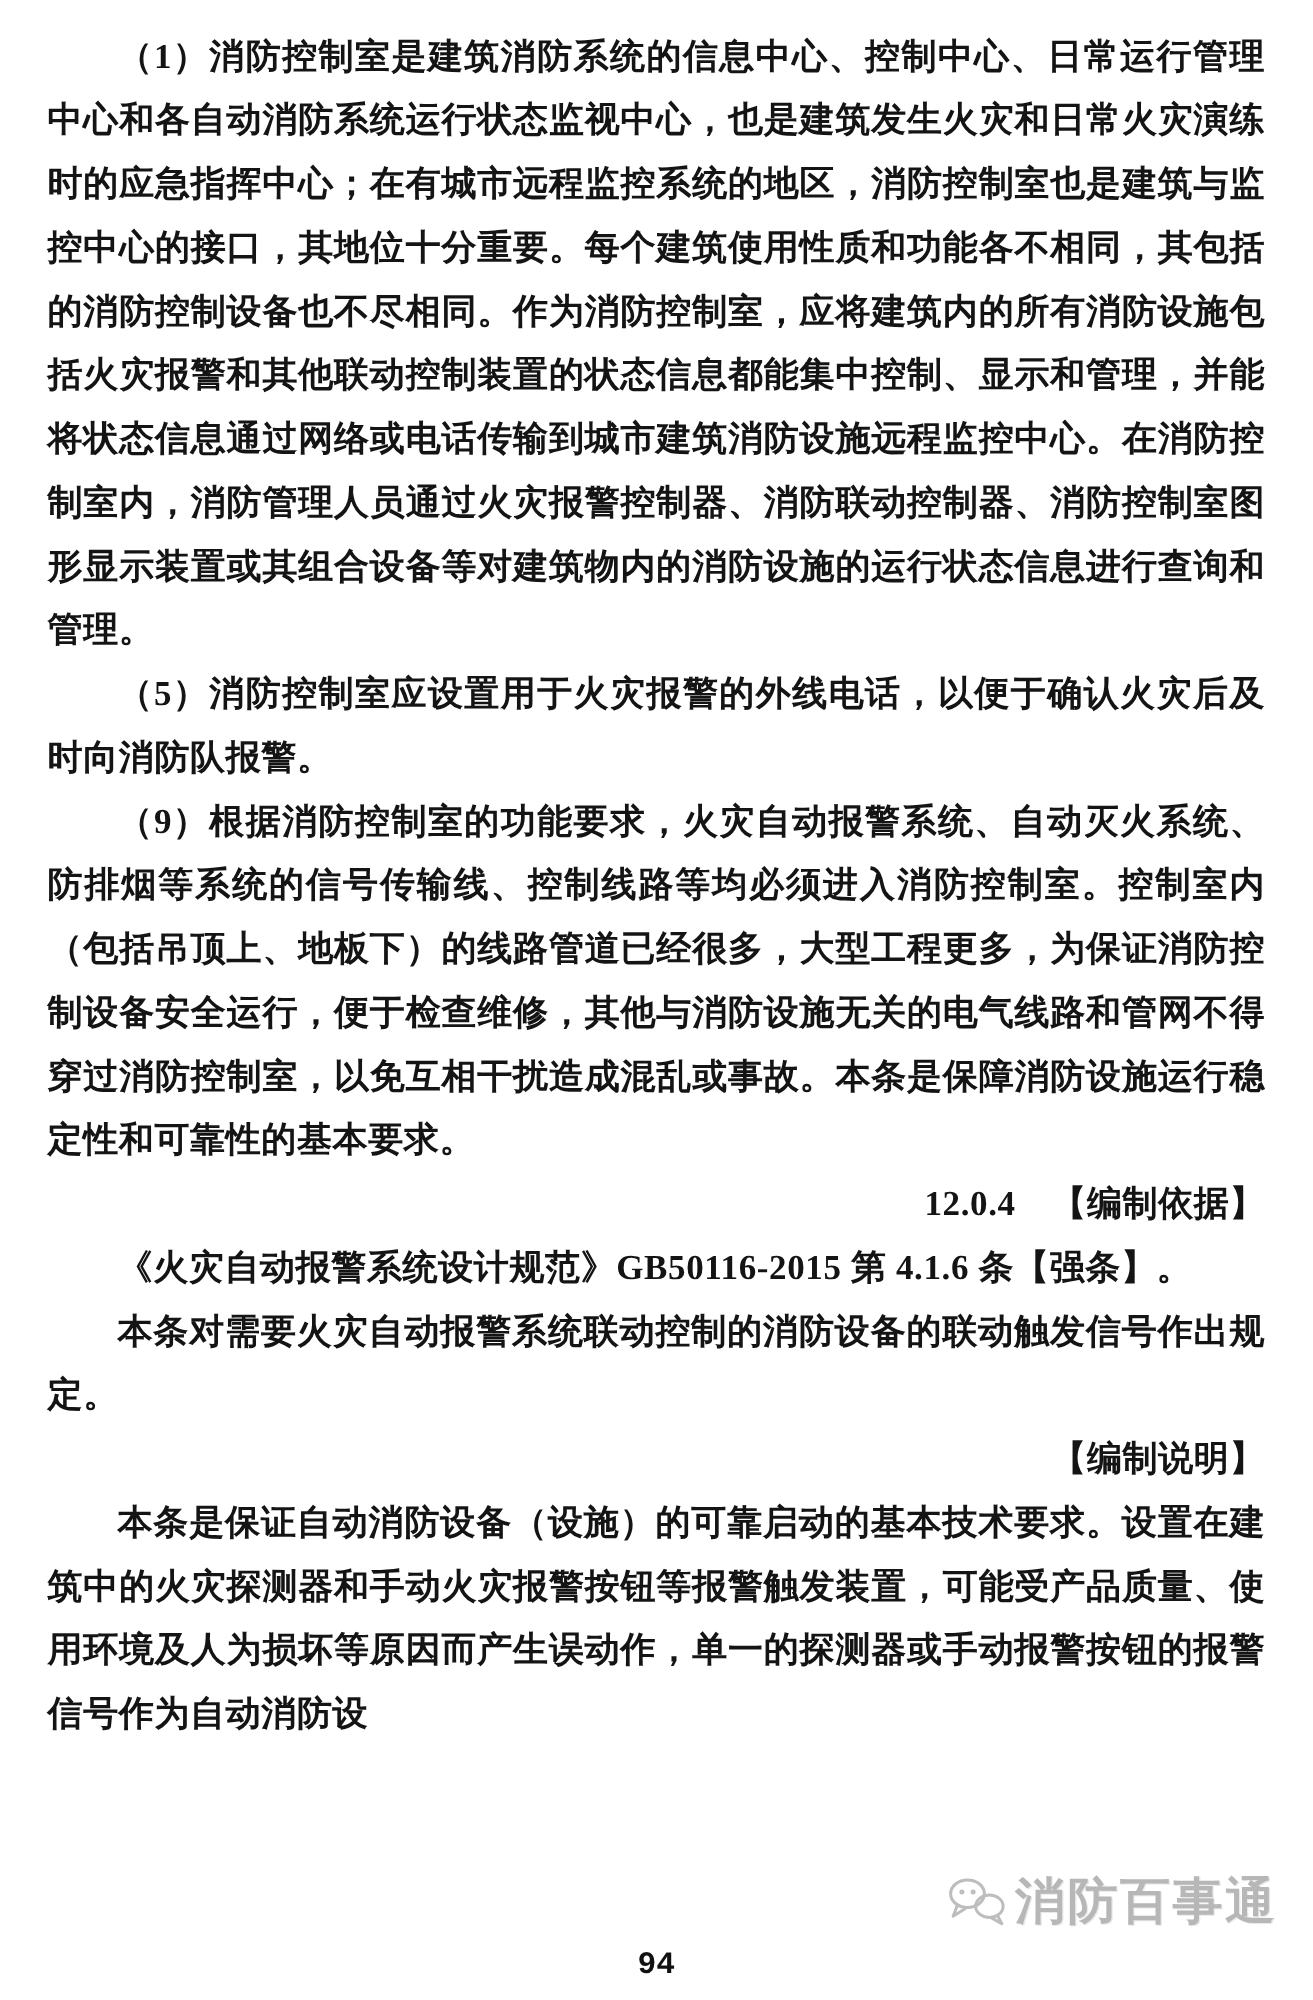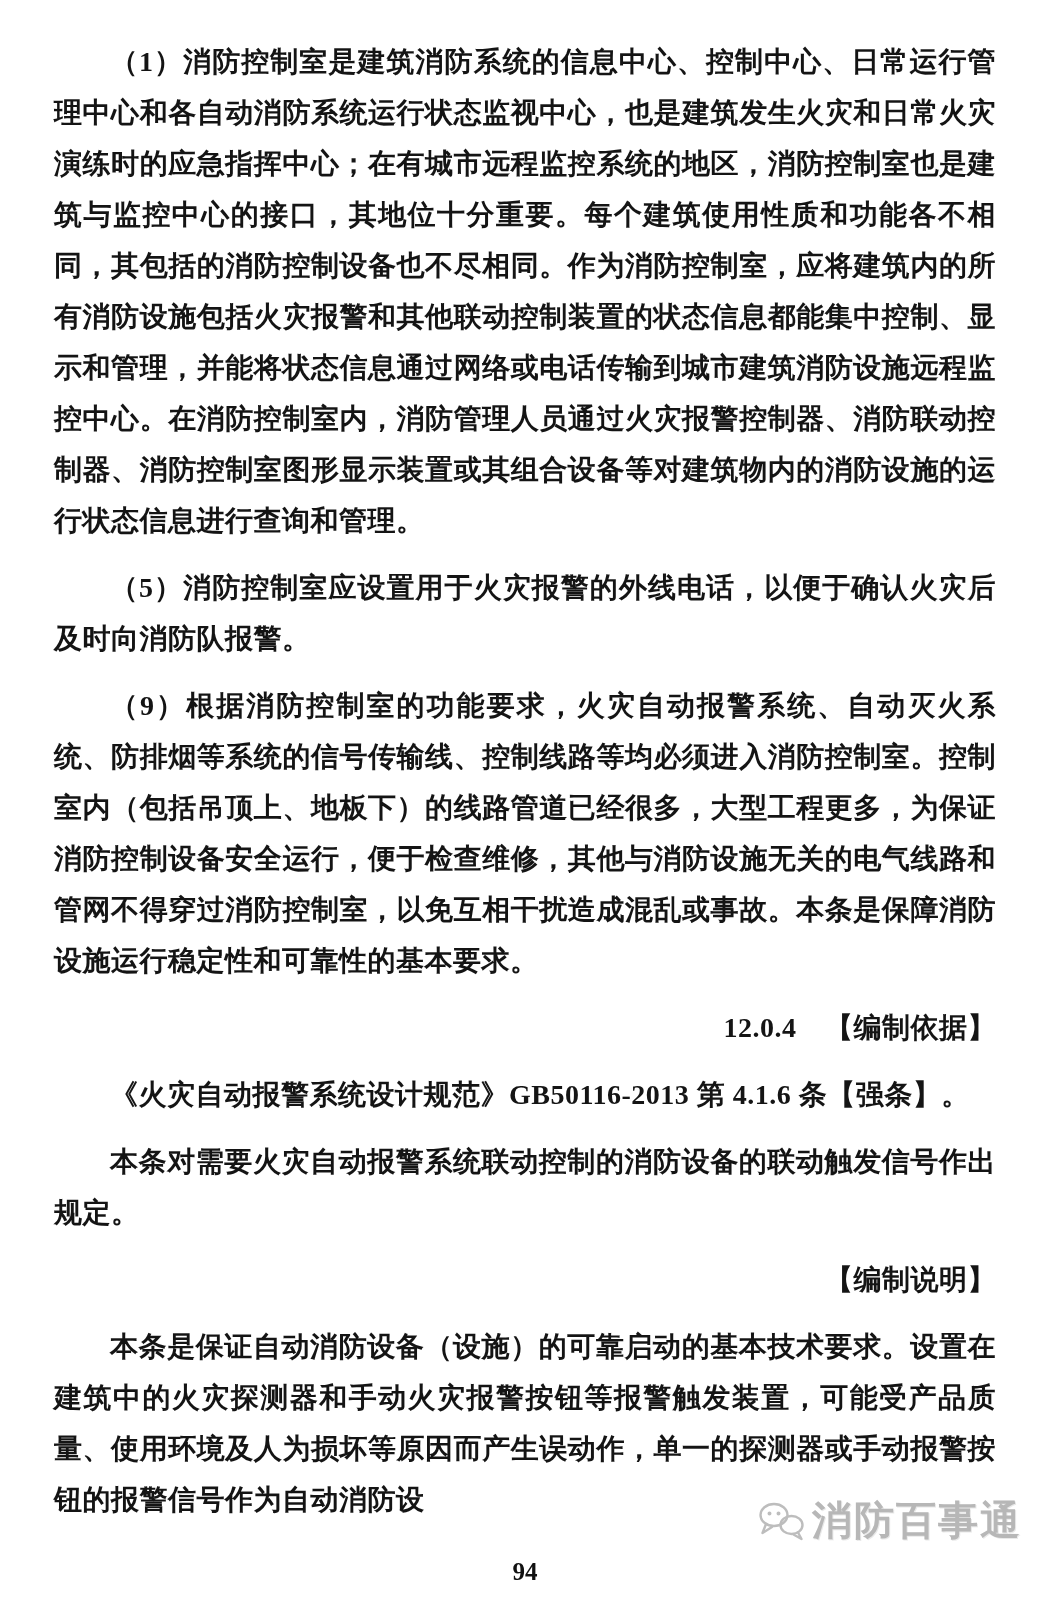--- a/index.html
+++ b/index.html
@@ -12,21 +12,21 @@
     background: #ffffff;
     position: relative;
     overflow: hidden;
     font-family: "Liberation Serif", "DejaVu Serif", serif;
     color: #141414;
   }
   .doc {
     padding: 20px 38px 0 38px;
   }
   .para {
-    margin: 16px;
+    margin: 0;
     font-size: 28px;
     line-height: 51px;
     font-weight: 600;
     text-align: justify;
     text-justify: inter-character;
     letter-spacing: 0.5px;
     word-break: break-all;
   }
   .para.indent {
     text-indent: 2em;
@@ -59,36 +59,36 @@
   .wm-icon {
     display: inline-flex;
     align-items: center;
   }
   .page-number {
     position: absolute;
     left: 0;
     right: 0;
     bottom: 14px;
     text-align: center;
-    font-family: Liberation Serif, serif;
+    font-family: Liberation Mono, monospace;
     font-weight: bold;
     font-size: 25px;
     color: #111111;
   }
 </style>
 </head>
 <body>
 
 <div class="page">
   <main class="doc">
     <p class="para indent">（1）消防控制室是建筑消防系统的信息中心、控制中心、日常运行管理中心和各自动消防系统运行状态监视中心，也是建筑发生火灾和日常火灾演练时的应急指挥中心；在有城市远程监控系统的地区，消防控制室也是建筑与监控中心的接口，其地位十分重要。每个建筑使用性质和功能各不相同，其包括的消防控制设备也不尽相同。作为消防控制室，应将建筑内的所有消防设施包括火灾报警和其他联动控制装置的状态信息都能集中控制、显示和管理，并能将状态信息通过网络或电话传输到城市建筑消防设施远程监控中心。在消防控制室内，消防管理人员通过火灾报警控制器、消防联动控制器、消防控制室图形显示装置或其组合设备等对建筑物内的消防设施的运行状态信息进行查询和管理。</p>
     <p class="para indent">（5）消防控制室应设置用于火灾报警的外线电话，以便于确认火灾后及时向消防队报警。</p>
     <p class="para indent">（9）根据消防控制室的功能要求，火灾自动报警系统、自动灭火系统、防排烟等系统的信号传输线、控制线路等均必须进入消防控制室。控制室内（包括吊顶上、地板下）的线路管道已经很多，大型工程更多，为保证消防控制设备安全运行，便于检查维修，其他与消防设施无关的电气线路和管网不得穿过消防控制室，以免互相干扰造成混乱或事故。本条是保障消防设施运行稳定性和可靠性的基本要求。</p>
     <p class="para heading">12.0.4　【编制依据】</p>
-    <p class="para indent">《火灾自动报警系统设计规范》GB50116-2013 第 4.1.6 条【强条】。</p>
+    <p class="para indent">《火灾自动报警系统设计规范》GB50116-2015 第 4.1.6 条【强条】。</p>
     <p class="para indent">本条对需要火灾自动报警系统联动控制的消防设备的联动触发信号作出规定。</p>
     <p class="para heading">【编制说明】</p>
     <p class="para indent">本条是保证自动消防设备（设施）的可靠启动的基本技术要求。设置在建筑中的火灾探测器和手动火灾报警按钮等报警触发装置，可能受产品质量、使用环境及人为损坏等原因而产生误动作，单一的探测器或手动报警按钮的报警信号作为自动消防设</p>
   </main>
 
   <footer>
     <div class="watermark">
       <span class="wm-icon">
         <svg width="48" height="42" viewBox="0 0 48 42" aria-hidden="true">
           <g fill="none" stroke="#bdbdbd" stroke-width="2.4" stroke-linecap="round" stroke-linejoin="round">

